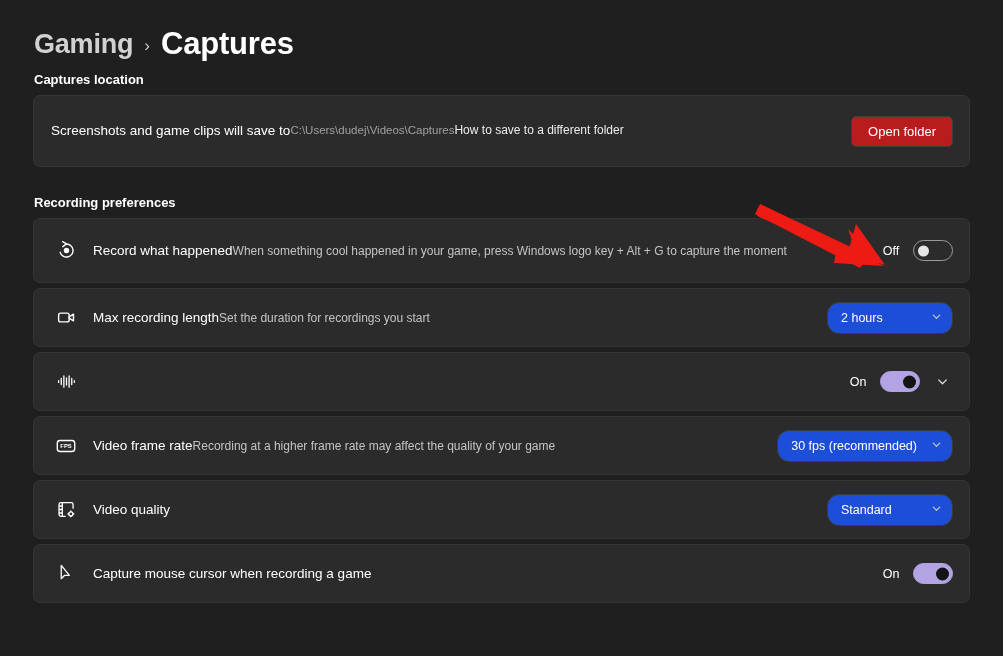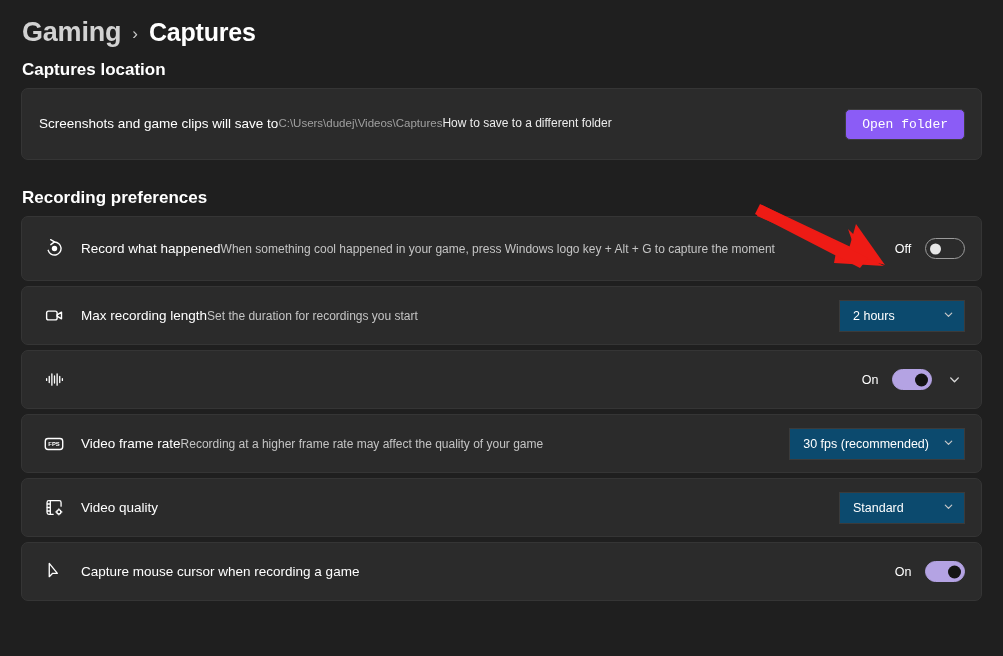--- a/index.html
+++ b/index.html
@@ -10,21 +10,21 @@
     background: #1f1f1f;
     font-family: "Liberation Sans", sans-serif;
     color: #ffffff;
     overflow: hidden;
   }
 
   .page {
     position: relative;
     width: 1003px;
     height: 656px;
-    padding: 0;
+    padding: 12px;
   }
 
   
   .breadcrumb {
     display: flex;
     align-items: center;
     gap: 11px;
     padding: 12px 0 0 22px;
     height: 52px;
   }
@@ -35,29 +35,29 @@
     letter-spacing: -0.2px;
   }
   .crumb-sep {
     font-size: 17px;
     color: #c8c8c8;
     font-weight: 400;
     position: relative;
     top: 2px;
   }
   .crumb-current {
-    font-size: 25px;
+    font-size: 31px;
     font-weight: 600;
     color: #ffffff;
     letter-spacing: -0.2px;
   }
 
   
   .section-label {
-    font-size: 17px;
+    font-size: 13px;
     font-weight: 600;
     color: #ffffff;
     padding-left: 22px;
     margin-top: 8px;
     margin-bottom: 8px;
   }
   .section-label.second { margin-top: 28px; }
 
   
   .card {
@@ -122,39 +122,39 @@
   .card-right {
     display: flex;
     align-items: center;
     gap: 11px;
     flex: 0 0 auto;
     margin-left: 14px;
   }
 
   
   .btn {
-    background: #8b5cf6;
+    background: #b91c1c;
     border: 1px solid #3d3d3d;
     border-radius: 5px;
     color: #ffffff;
     font-size: 13px;
-    font-family: Liberation Mono, monospace;
+    font-family: Liberation Sans, sans-serif;
     padding: 0 16px;
     height: 31px;
     display: flex;
     align-items: center;
     justify-content: center;
     cursor: pointer;
   }
 
   
   .dropdown {
-    background: #0c4a6e;
+    background: #1d4ed8;
     border: 1px solid #3b3b3b;
-    border-radius: 0;
+    border-radius: 12px;
     height: 32px;
     display: flex;
     align-items: center;
     justify-content: space-between;
     gap: 14px;
     padding: 0 10px 0 13px;
     color: #ffffff;
     font-size: 12.5px;
     cursor: pointer;
     min-width: 126px;

